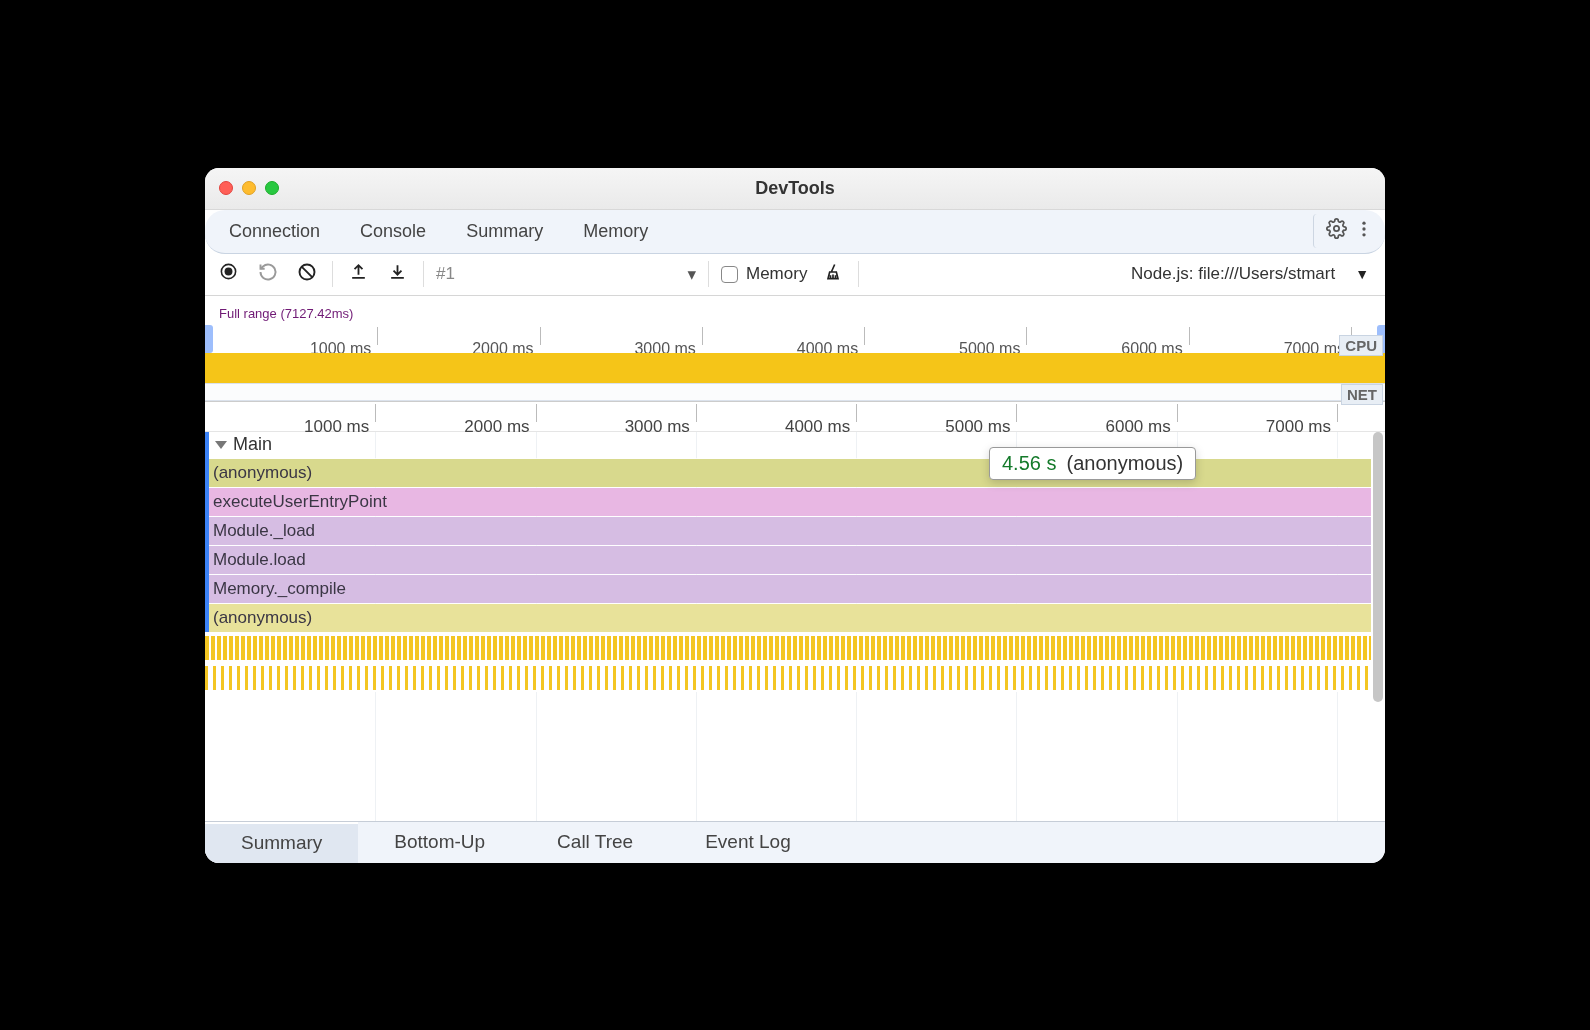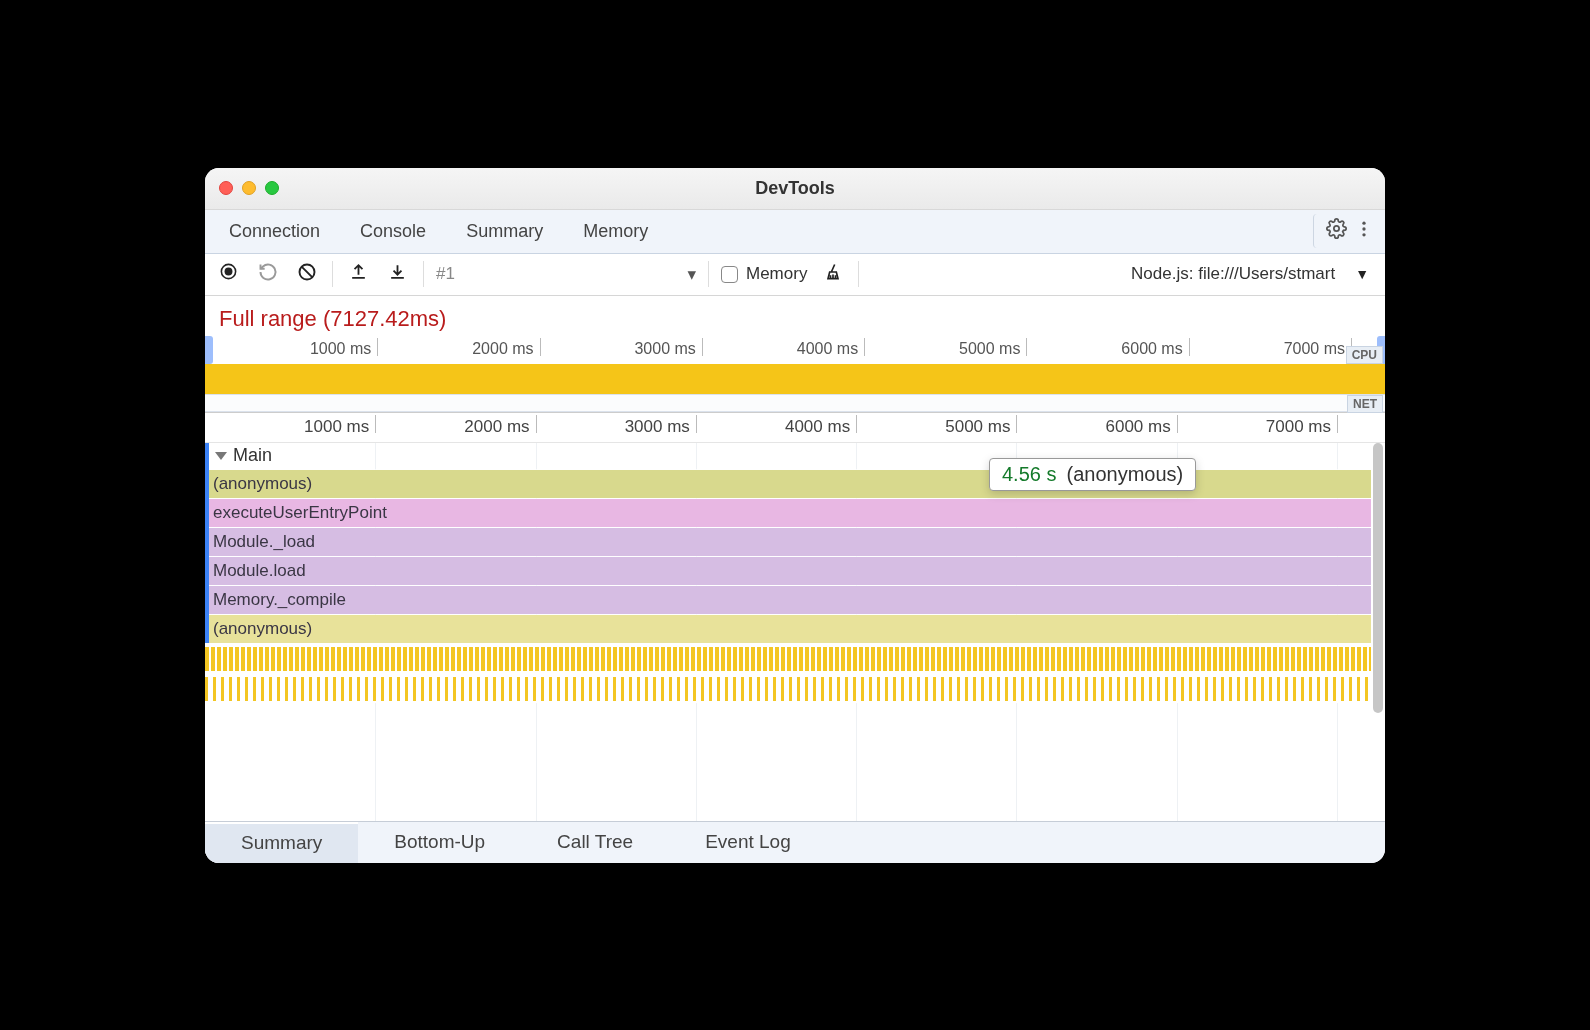--- a/index.html
+++ b/index.html
@@ -43,20 +43,21 @@
   
   .main-tabs {
     height: 44px;
     background: #f0f4fa;
     border-bottom: 1px solid #c9d4e2;
     display: flex;
     align-items: center;
     padding: 0 4px;
     font-size: 18px;
     color: #444;
+    border-radius: 20px;
   }
   .main-tab { padding: 0 20px; height: 100%; display: flex; align-items: center; cursor: pointer; gap: 6px; }
   .main-tab.active { color: #1a73e8; border-bottom: 3px solid #1a73e8; }
   .tabs-spacer { flex: 1; }
   .tab-icon-btn { width: 34px; height: 34px; display:flex; align-items:center; justify-content:center; color:#555; cursor:pointer; border-radius:4px; }
   .tab-icon-btn.sep { border-left: 1px solid #cdd6e2; padding-left: 12px;}
 
   
   .toolbar {
     height: 42px;
@@ -73,40 +74,40 @@
   .tool-divider { width:1px; height:26px; background:#ddd; }
   .profile-select { flex:0 0 260px; display:flex; align-items:center; color:#888; gap:10px; }
   .profile-select .caret { margin-left:auto; color:#555;}
   .memory-chk { display:flex; align-items:center; gap:8px; }
   .checkbox { width:17px; height:17px; border:1.5px solid #888; border-radius:4px; }
   .target-select { margin-left:auto; display:flex; align-items:center; gap:20px; padding-right:6px; }
   .target-select .caret { color:#222; font-size:14px;}
 
   
   .overview { border-bottom: 1px solid #ccc; }
-  .range-label { padding: 10px 20px 4px 14px; font-size:22px; color:#b91c1c; }
+  .range-label { padding: 10px 20px 4px 14px; font-size:13px; color:#701a75; }
   .ruler {
     position: relative;
     height: 28px;
     font-size: 16px;
     color: #555;
   }
   .tick { position:absolute; top:0; height:100%; }
   .tick-line { position:absolute; right:-1px; top:2px; width:1px; height:18px; background:#bbb; }
-  .tick-label { position:absolute; right:6px; top:4px; white-space:nowrap; }
+  .tick-label { position:absolute; right:6px; top:15px; white-space:nowrap; }
   .brackets { position:absolute; top:0; bottom:0; width:8px; background:#9dbefc; }
   .brackets.left { left:0; border-top-right-radius:3px; border-bottom-right-radius:3px;}
   .brackets.right { right:0; border-top-left-radius:3px; border-bottom-left-radius:3px;}
   .cpu-band {
     height: 30px;
     background: #f5c518;
     position: relative;
   }
   .band-label {
-    position:absolute; right:2px; top:-18px; font-size:12px; font-weight:700; color:#666; background:#e8eef5; padding:1px 5px; border:1px solid #c9d4e2;
+    position:absolute; right:2px; top:-18px; font-size:15px; font-weight:700; color:#666; background:#e8eef5; padding:1px 5px; border:1px solid #c9d4e2;
   }
   .net-band {
     height: 18px;
     background: #fbfcfd;
     border-top:1px solid #dbe2ec;
     border-bottom:1px solid #dbe2ec;
     position:relative;
   }
 
   

